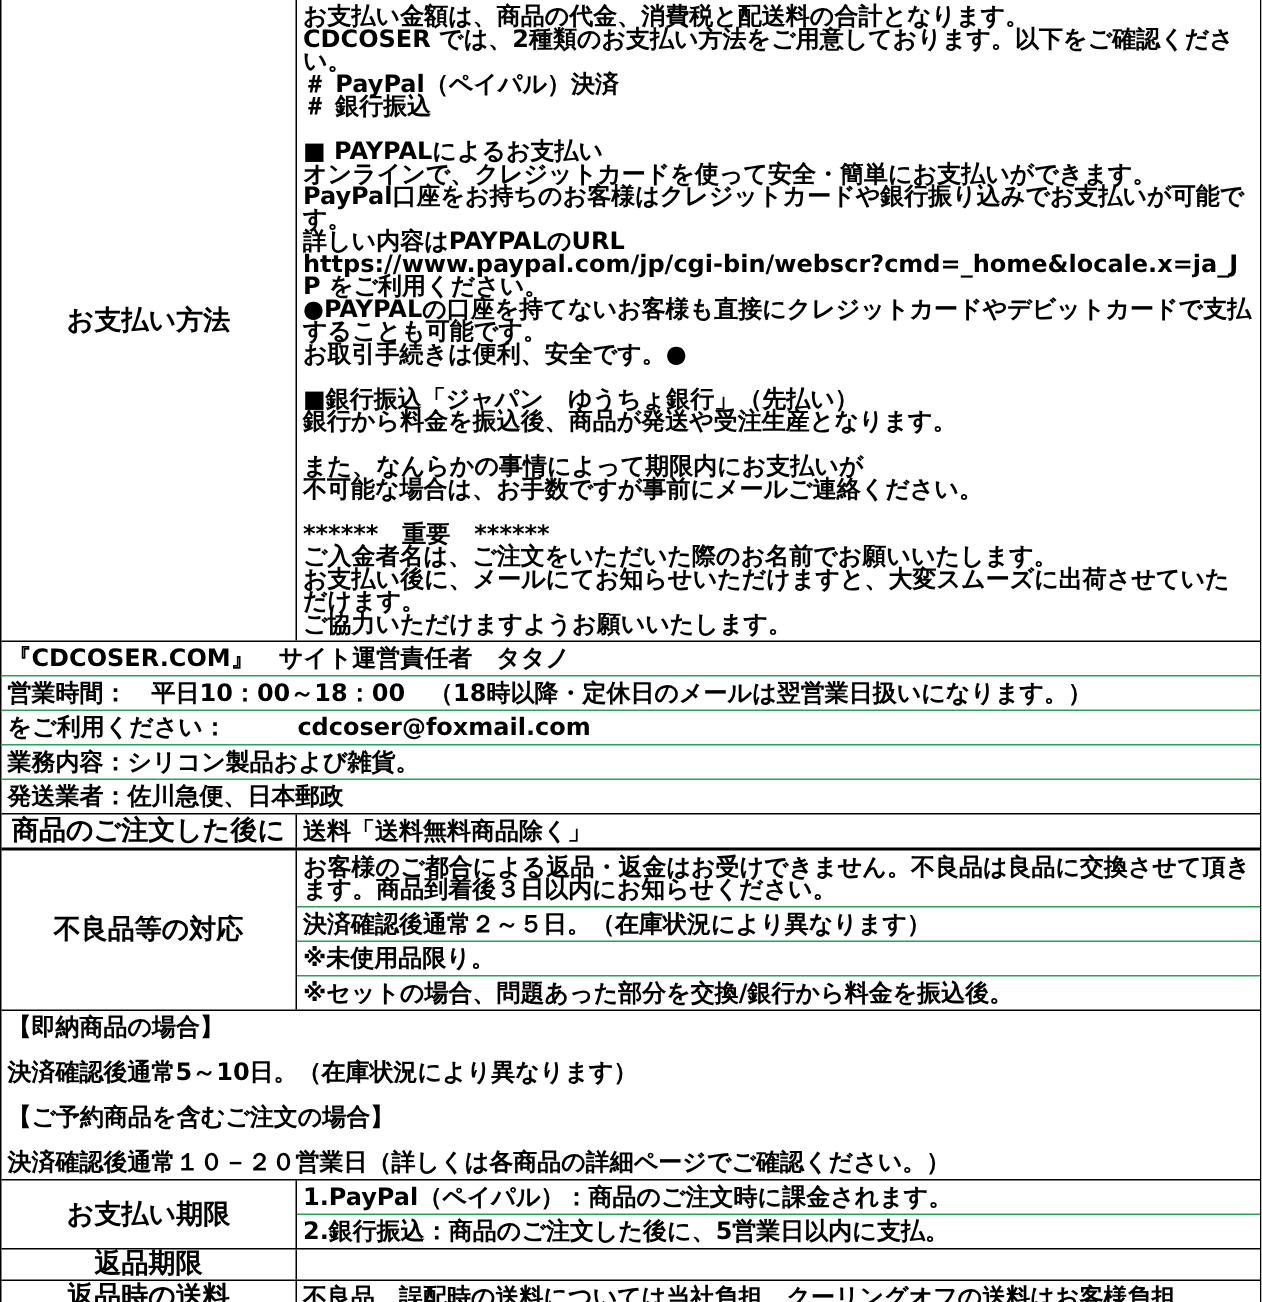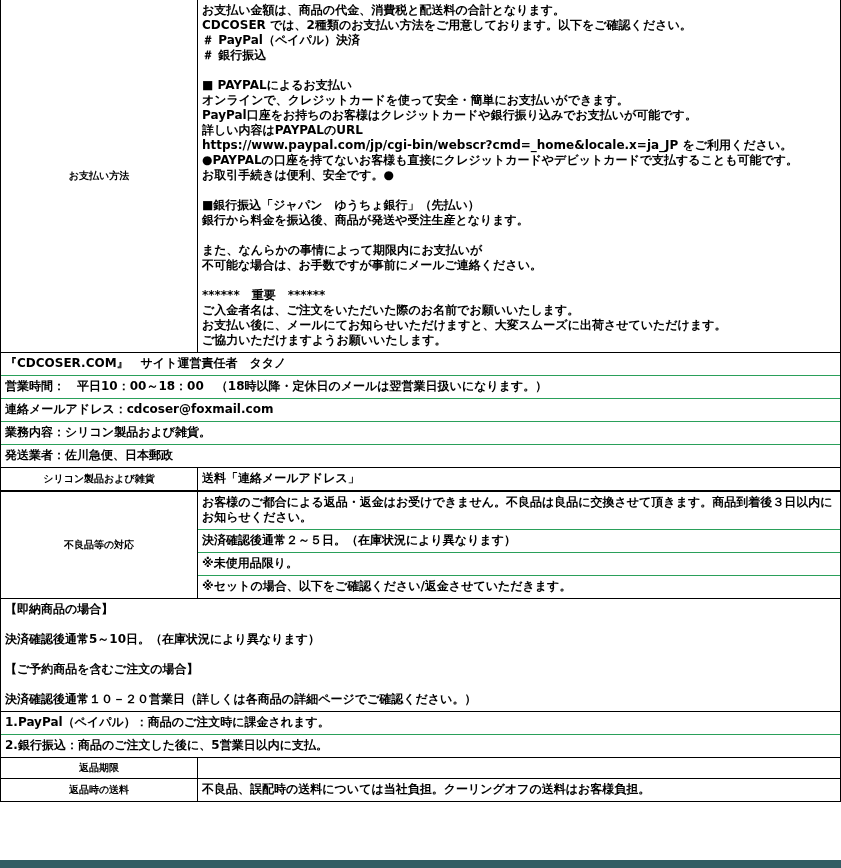--- a/index.html
+++ b/index.html
@@ -19,35 +19,35 @@
   }
   .page{ width:841px; min-height:868px; background:var(--bg); display:flex; flex-direction:column; }
   .tbl{ width:841px; border-left:1px solid var(--border); border-right:1px solid var(--border); }
   .row{ display:flex; border-bottom:1px solid var(--border); }
   .hcell{
     flex:0 0 197px;
     width:197px;
     border-right:1px solid var(--border);
     display:flex; align-items:center; justify-content:center;
     text-align:center;
-    font-size:10px;
+    font-size:18px;
     font-weight:bold;
     padding:2px 4px;
     line-height:16px;
   }
   .ccell{ flex:1 1 auto; min-width:0; display:flex; flex-direction:column; }
   .sub{
     padding:3px 4px 4px 4px;
-    font-size:12px;
+    font-size:16px;
     line-height:15px;
     font-weight:bold;
   }
   .sub + .sub{ border-top:1px solid var(--separator); }
   .pre{ white-space:pre-wrap; word-break:break-all; }
-  .email{ font-weight:bold; }
+  .email{ font-weight:bold;margin-left:47px; }
   .footer-bar{ height:8px; width:841px; background:var(--footer); margin-top:auto; }
 </style>
 </head>
 <body>
 
 <div class="page">
   <div class="tbl">
 
     <div class="row">
       <div class="hcell">お支払い方法</div>
@@ -75,59 +75,60 @@
 ご入金者名は、ご注文をいただいた際のお名前でお願いいたします。
 お支払い後に、メールにてお知らせいただけますと、大変スムーズに出荷させていただけます。
 ご協力いただけますようお願いいたします。</div>
       </div>
     </div>
 
     <div class="row">
       <div class="ccell">
         <div class="sub">『CDCOSER.COM』　サイト運営責任者　タタノ</div>
         <div class="sub">営業時間：　平日10：00～18：00　（18時以降・定休日のメールは翌営業日扱いになります。）</div>
-        <div class="sub"><span>連絡メールアドレス：</span><span class="email">cdcoser@foxmail.com</span></div>
+        <div class="sub"><span>をご利用ください：</span><span class="email">cdcoser@foxmail.com</span></div>
         <div class="sub">業務内容：シリコン製品および雑貨。</div>
         <div class="sub">発送業者：佐川急便、日本郵政</div>
       </div>
     </div>
 
     <div class="row">
-      <div class="hcell">シリコン製品および雑貨</div>
+      <div class="hcell">商品のご注文した後に</div>
       <div class="ccell">
-        <div class="sub">送料「連絡メールアドレス」</div>
+        <div class="sub">送料「送料無料商品除く」</div>
       </div>
     </div>
 
     <div class="row">
     </div>
 
     <div class="row">
       <div class="hcell">不良品等の対応</div>
       <div class="ccell">
         <div class="sub">お客様のご都合による返品・返金はお受けできません。不良品は良品に交換させて頂きます。商品到着後３日以内にお知らせください。</div>
         <div class="sub">決済確認後通常２～５日。（在庫状況により異なります）</div>
         <div class="sub">※未使用品限り。</div>
-        <div class="sub">※セットの場合、以下をご確認ください/返金させていただきます。</div>
+        <div class="sub">※セットの場合、問題あった部分を交換/銀行から料金を振込後。</div>
       </div>
     </div>
 
     <div class="row">
       <div class="ccell">
         <div class="sub pre">【即納商品の場合】
 
 決済確認後通常5～10日。（在庫状況により異なります）
 
 【ご予約商品を含むご注文の場合】
 
 決済確認後通常１０－２０営業日（詳しくは各商品の詳細ページでご確認ください。）</div>
       </div>
     </div>
 
     <div class="row">
+      <div class="hcell">お支払い期限</div>
       <div class="ccell">
         <div class="sub">1.PayPal（ペイパル）：商品のご注文時に課金されます。</div>
         <div class="sub">2.銀行振込：商品のご注文した後に、5営業日以内に支払。</div>
       </div>
     </div>
 
     <div class="row">
       <div class="hcell">返品期限</div>
     </div>
 

